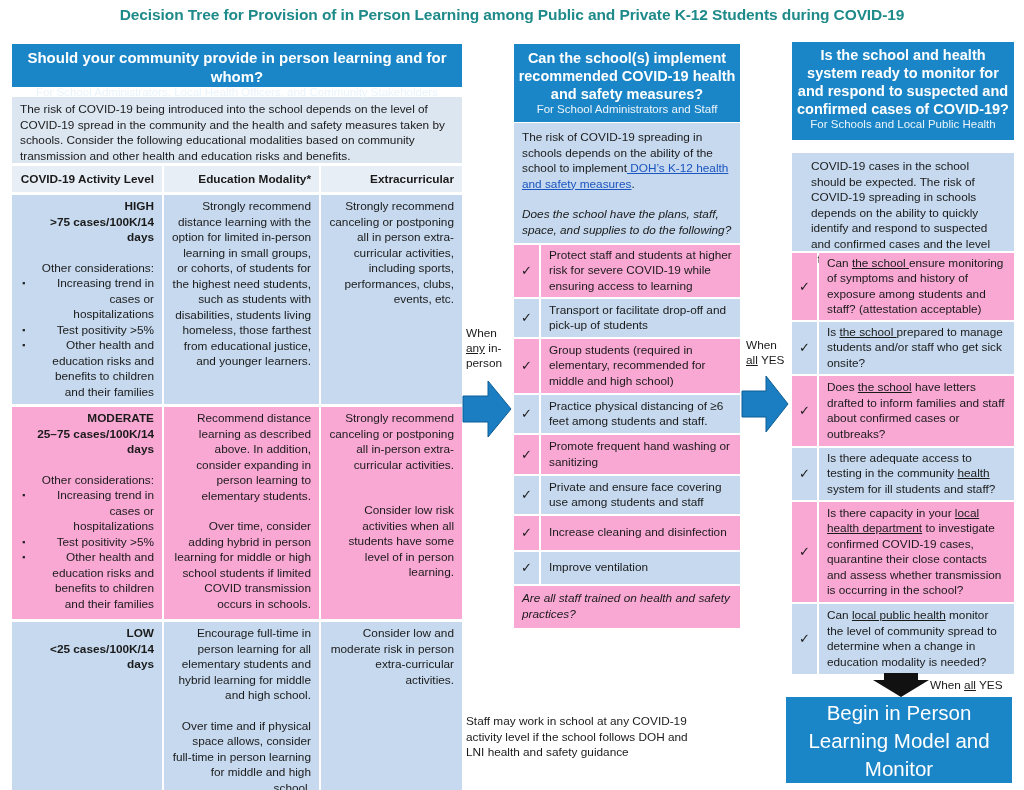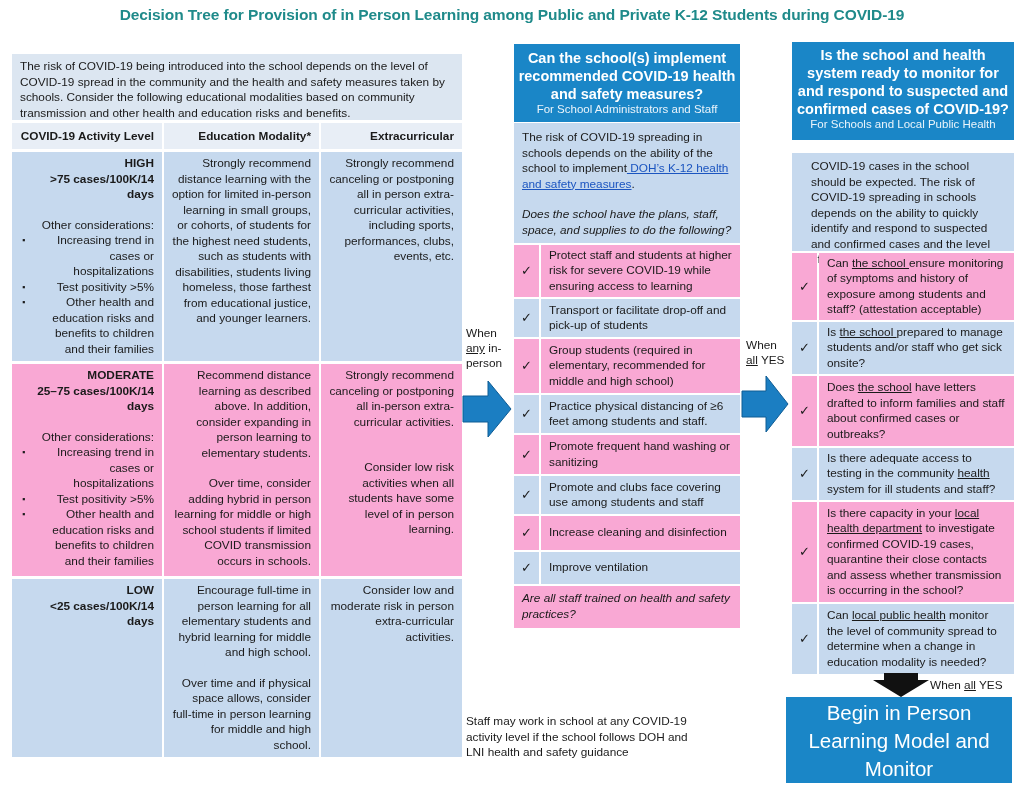--- a/index.html
+++ b/index.html
@@ -61,20 +61,24 @@
     color: #ffffff; font-size: 20.5px; line-height: 28px; text-align: center; padding-top: 2px; }
 
   .staff-note { position: absolute; left: 466px; top: 714px; width: 230px; font-size: 11.8px; line-height: 15.5px; }
 </style>
 </head>
 <body>
 
 <div class="title">Decision Tree for Provision of in Person Learning among Public and Private K-12 Students during COVID-19</div>
 
 <section id="col1">
+  <div class="hdr">
+    <div class="q">Should your community provide in person learning and for whom?</div>
+    <div class="aud">For School Administrators, Local Health Officers, and Community Stakeholders</div>
+  </div>
   <div class="intro c-light">The risk of COVID-19 being introduced into the school depends on the level of COVID-19 spread in the community and the health and safety measures taken by schools. Consider the following educational modalities based on community transmission and other health and education risks and benefits.</div>
 
   <table class="grid">
     <tbody>
         <tr>
       <th style="width:150px">COVID-19 Activity Level</th>
       <th style="width:155px">Education Modality*</th>
       <th>Extracurricular</th>
     </tr>
 
@@ -173,21 +177,21 @@
     <div class="crow" style="height:38px">
       <div class="ck c-mid">✓</div>
       <div class="tx c-mid">Practice physical distancing of ≥6 feet among students and staff.</div>
     </div>
     <div class="crow" style="height:39px">
       <div class="ck c-pale">✓</div>
       <div class="tx c-pale">Promote frequent hand washing or sanitizing</div>
     </div>
     <div class="crow" style="height:38px">
       <div class="ck c-mid">✓</div>
-      <div class="tx c-mid">Promote and clubs face covering use among students and staff</div>
+      <div class="tx c-mid">Private and ensure face covering use among students and staff</div>
     </div>
     <div class="crow" style="height:34px">
       <div class="ck c-pale">✓</div>
       <div class="tx c-pale">Increase cleaning and disinfection</div>
     </div>
     <div class="crow" style="height:32px">
       <div class="ck c-mid">✓</div>
       <div class="tx c-mid">Improve ventilation</div>
     </div>
   </div>

